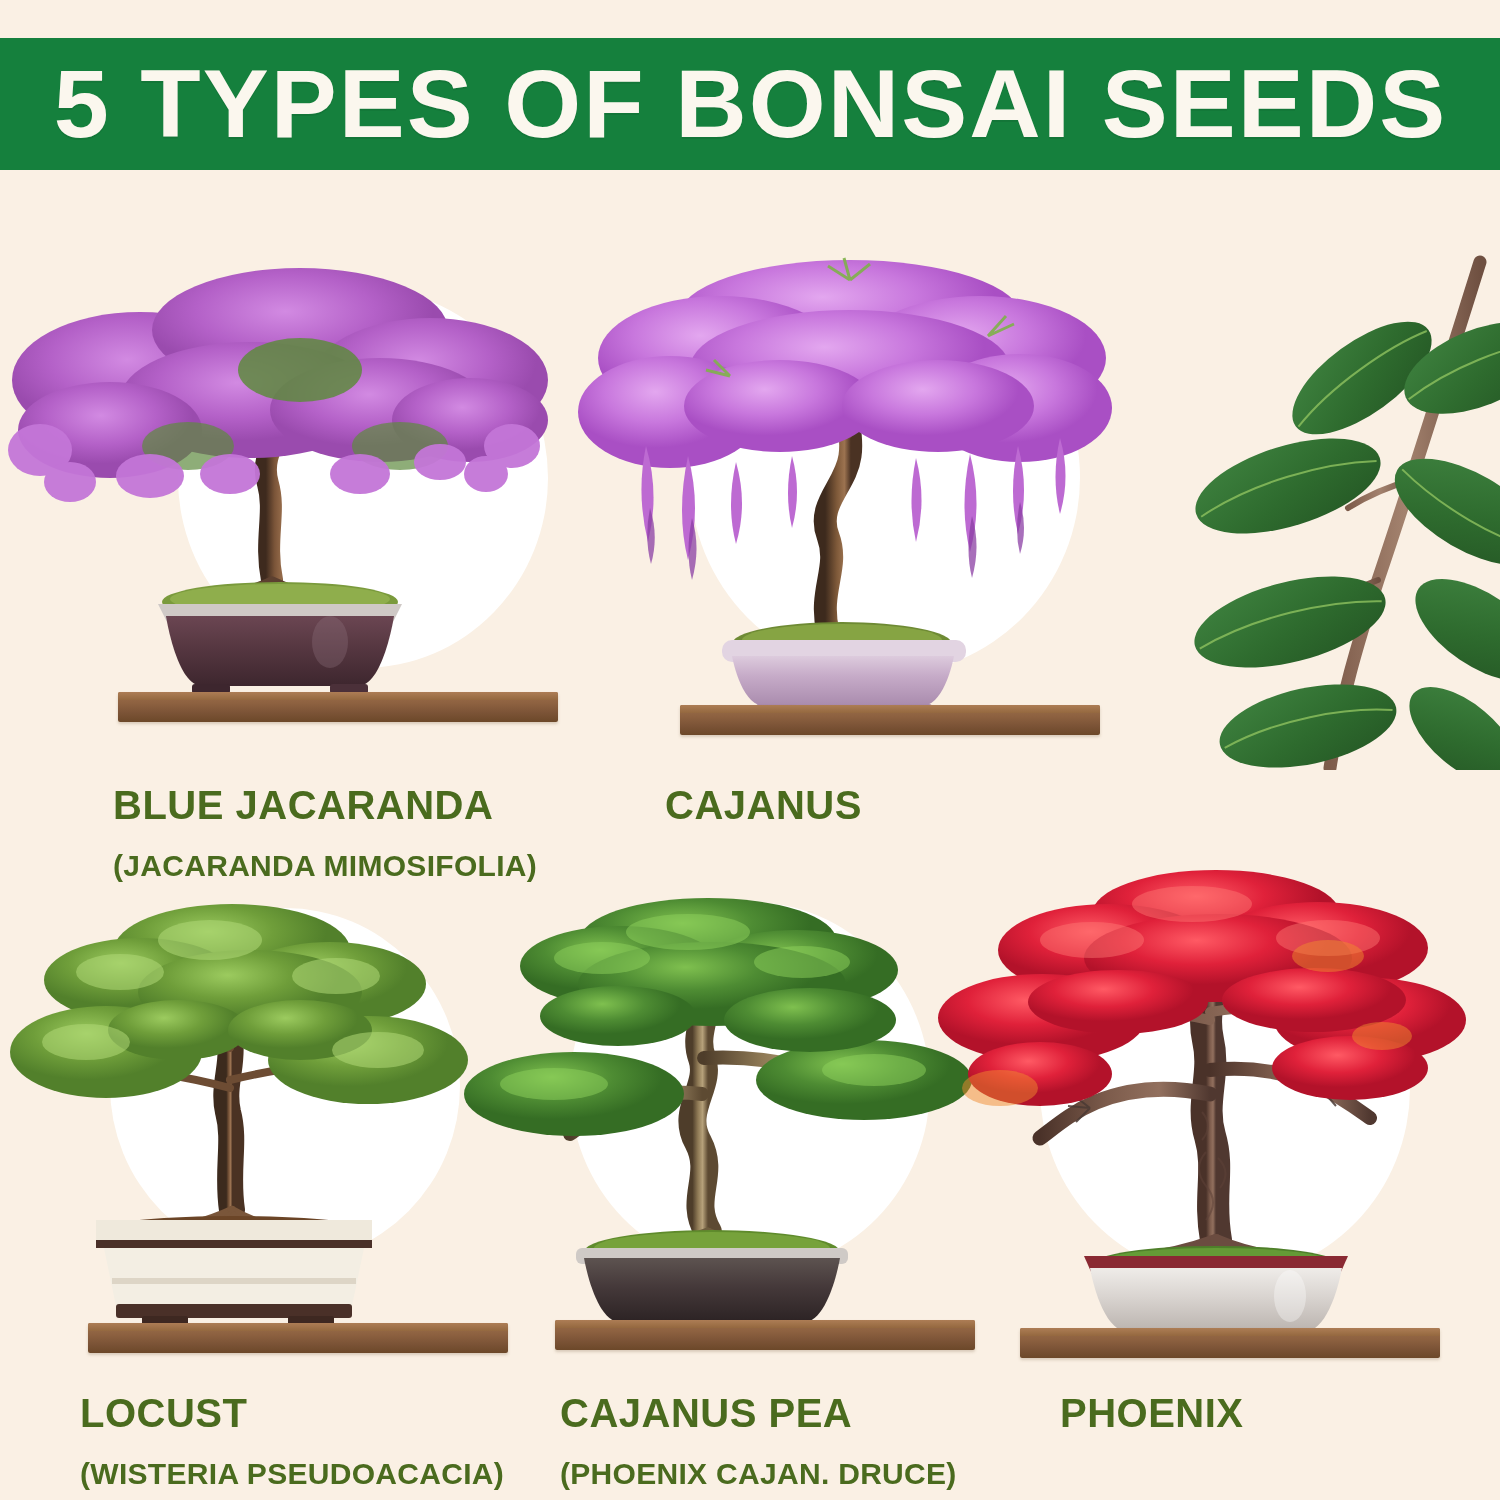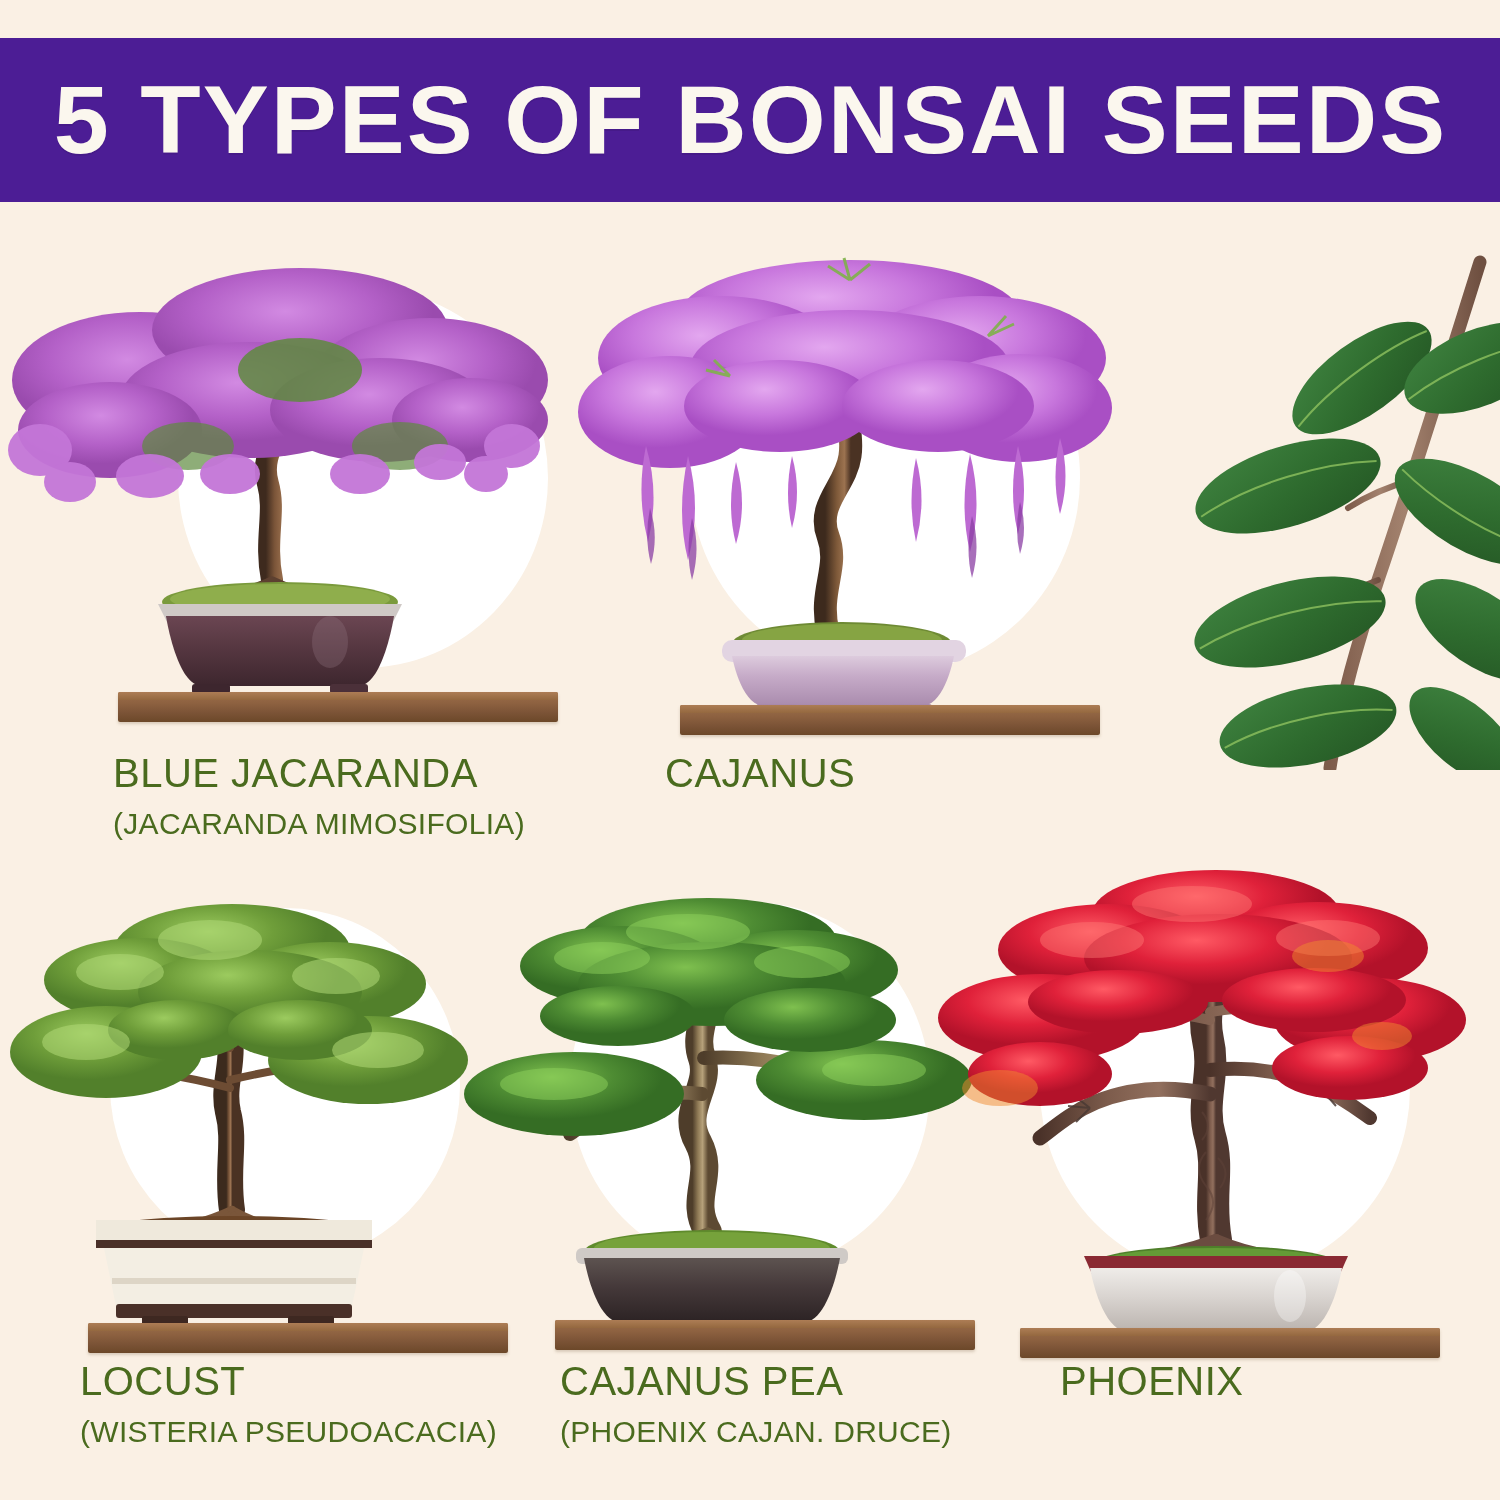--- a/index.html
+++ b/index.html
@@ -7,22 +7,22 @@
     width: 1500px; height: 1500px;
     background: #faf0e4;
     font-family: "Liberation Sans", sans-serif;
     overflow: hidden;
   }
   #page { position: relative; width: 1500px; height: 1500px; background: #faf0e4; }
 
   
   .banner {
     position: absolute; left: 0; top: 38px;
-    width: 1500px; height: 164px;
-    background: #4c1d95;
+    width: 1500px; height: 132px;
+    background: #15803d;
     display: flex; align-items: center; justify-content: center;
   }
   .banner-title {
     color: #fbf7ee;
     font-family: "Liberation Sans Narrow", "Liberation Sans", sans-serif;
     font-weight: 700;
     font-size: 96px;
     letter-spacing: 2px;
     line-height: 1;
     transform: scaleX(1.03);
@@ -50,28 +50,29 @@
   }
   .shelf::after {
     content: ""; position: absolute; left: 0; right: 0; top: 0; height: 8px;
     background: linear-gradient(180deg, #ad7d55, #94683f);
     border-radius: 2px 2px 0 0;
   }
 
   
   .label { position: absolute; }
   .label .common {
-    color: #4a6b1e; font-weight: 400;
+    color: #4a6b1e; font-weight: 700;
     font-size: 40px; letter-spacing: 0.5px; line-height: 1.08;
     white-space: nowrap;
+    margin-top: 32px;
   }
   .label .sci {
-    color: #4a6b1e; font-weight: 400;
+    color: #4a6b1e; font-weight: 700;
     font-size: 30px; letter-spacing: 0.3px; line-height: 1.25;
-    white-space: nowrap; margin-top: 10px;
+    white-space: nowrap; margin-top: 20px;
   }
 
   
   .branch-deco { position: absolute; right: 0; top: 250px; width: 320px; height: 520px; }
 </style>
 </head>
 <body>
 
 <div id="page">
 

